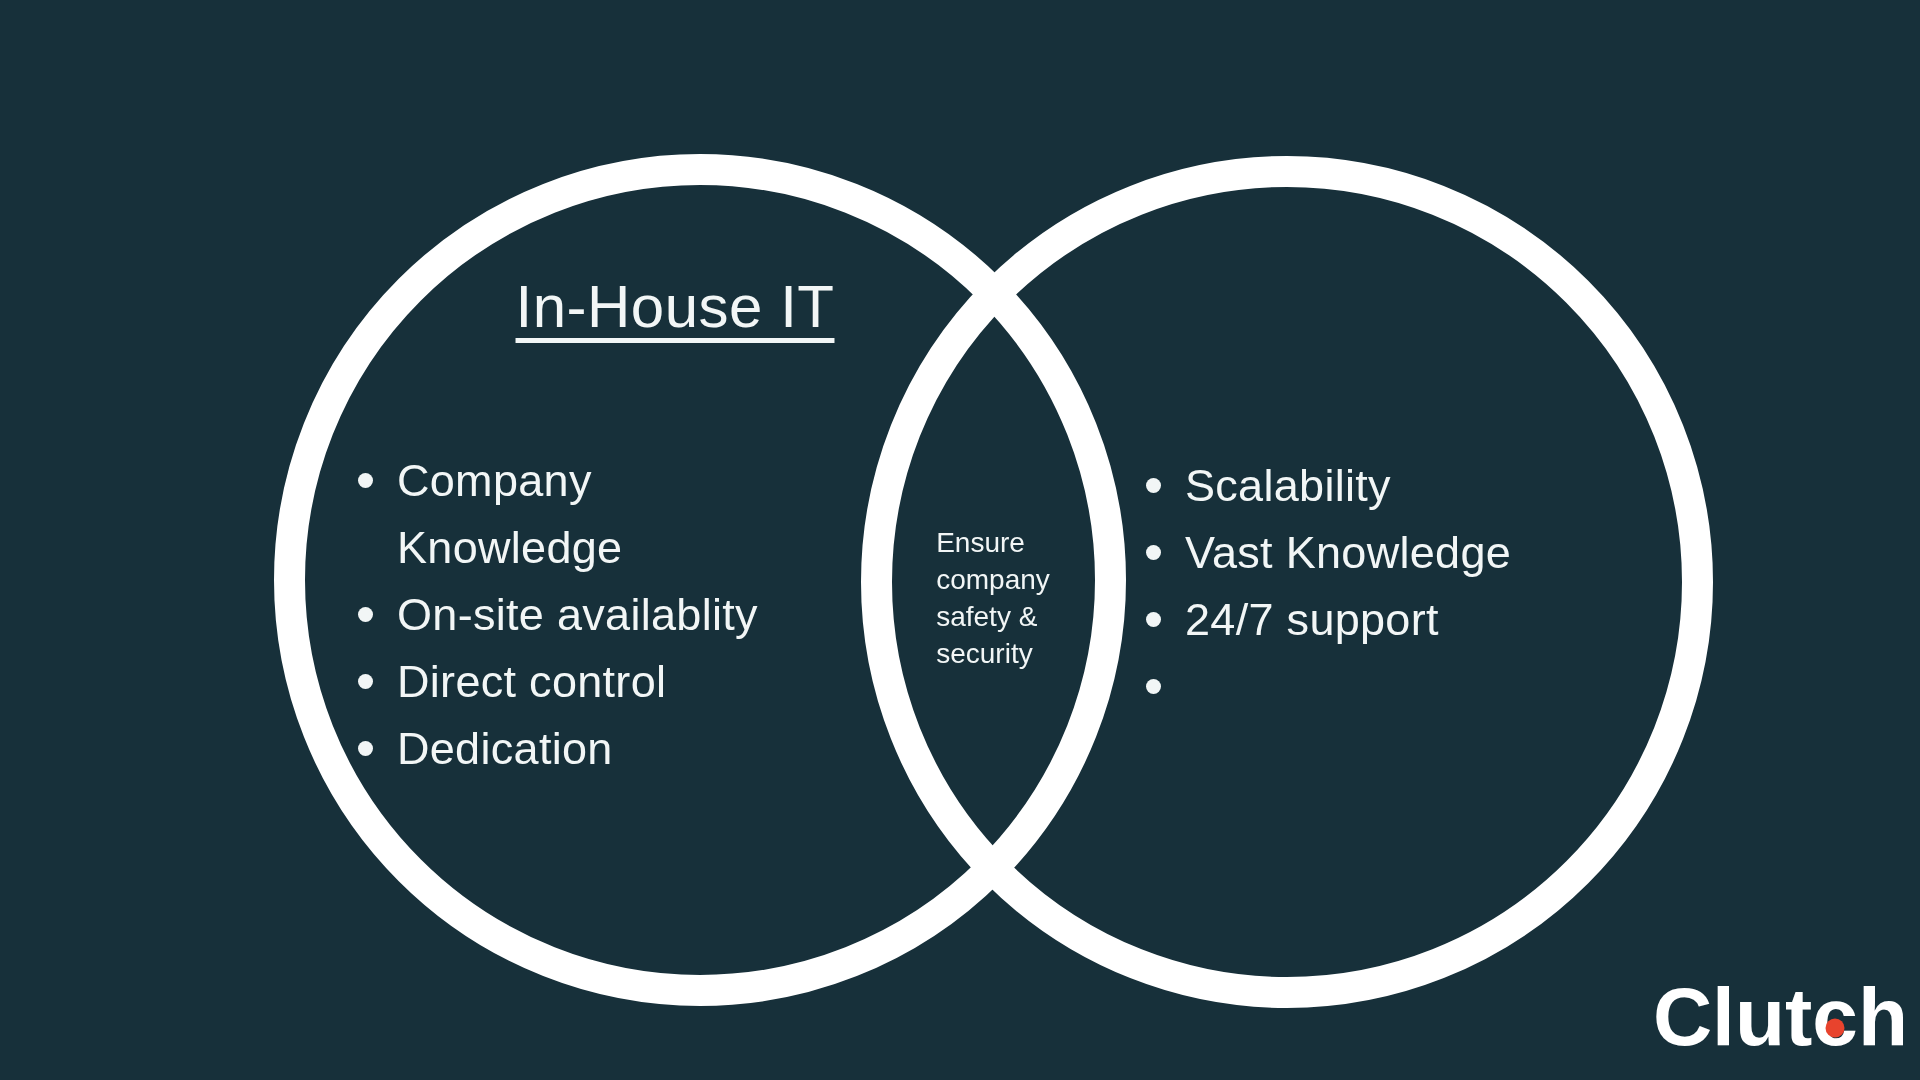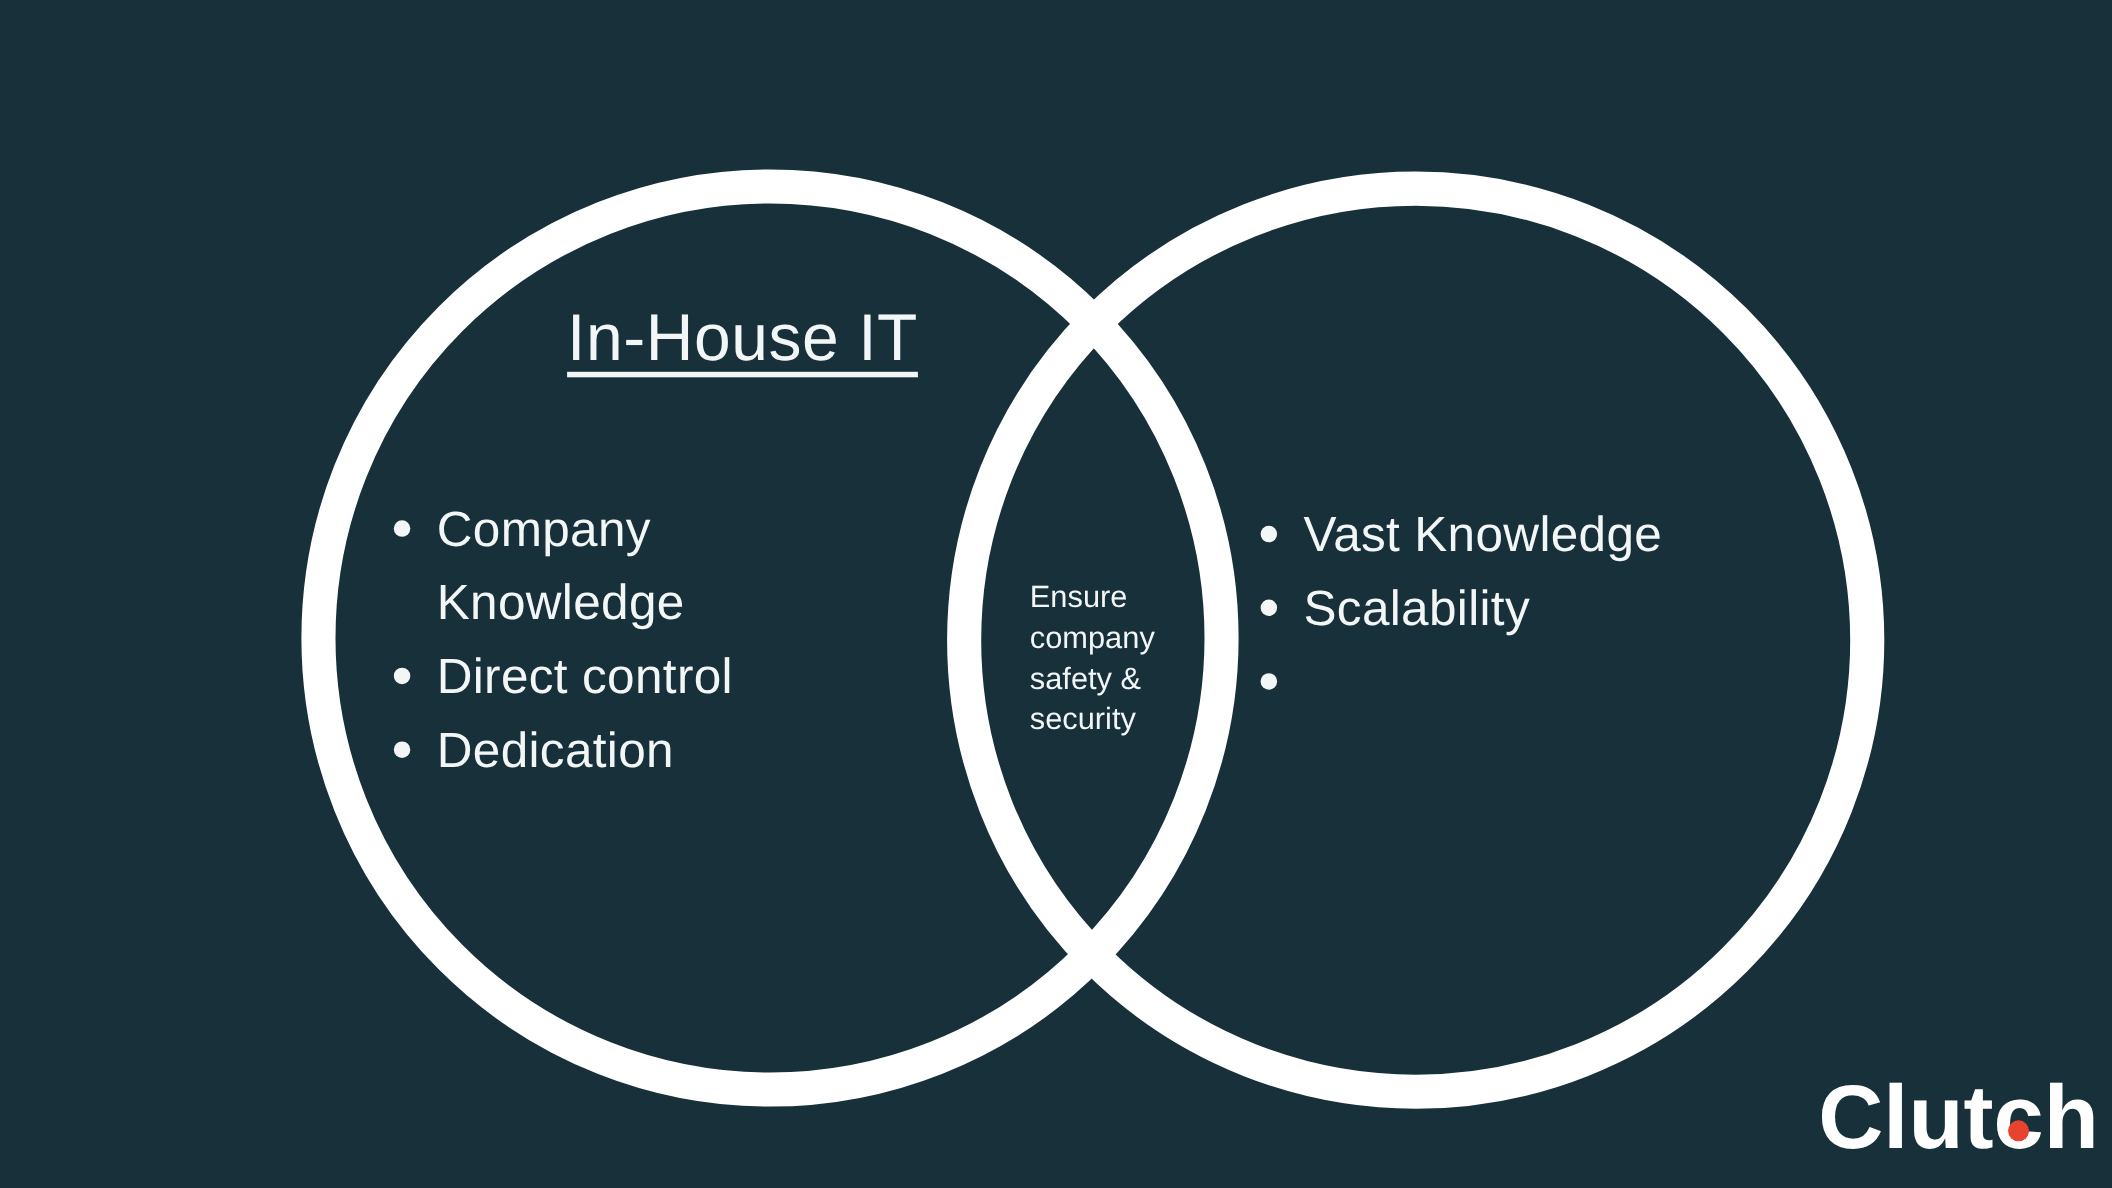--- a/index.html
+++ b/index.html
@@ -132,36 +132,44 @@
 
 
   <ul class="list list-left">
     <li>
       <span class="dot"></span>
       <span class="item-text">Company
 Knowledge</span>
     </li>
     <li>
       <span class="dot"></span>
+      <span class="item-text">On-site availablity</span>
+    </li>
+    <li>
+      <span class="dot"></span>
       <span class="item-text">Direct control</span>
     </li>
     <li>
       <span class="dot"></span>
       <span class="item-text">Dedication</span>
     </li>
   </ul>
 
   <ul class="list list-right">
     <li>
       <span class="dot"></span>
+      <span class="item-text">Scalability</span>
+    </li>
+    <li>
+      <span class="dot"></span>
       <span class="item-text">Vast Knowledge</span>
     </li>
     <li>
       <span class="dot"></span>
-      <span class="item-text">Scalability</span>
+      <span class="item-text">24/7 support</span>
     </li>
     <li>
       <span class="dot"></span>
     </li>
   </ul>
 
   <div class="intersection">Ensure
 company
 safety &amp;
 security</div>

